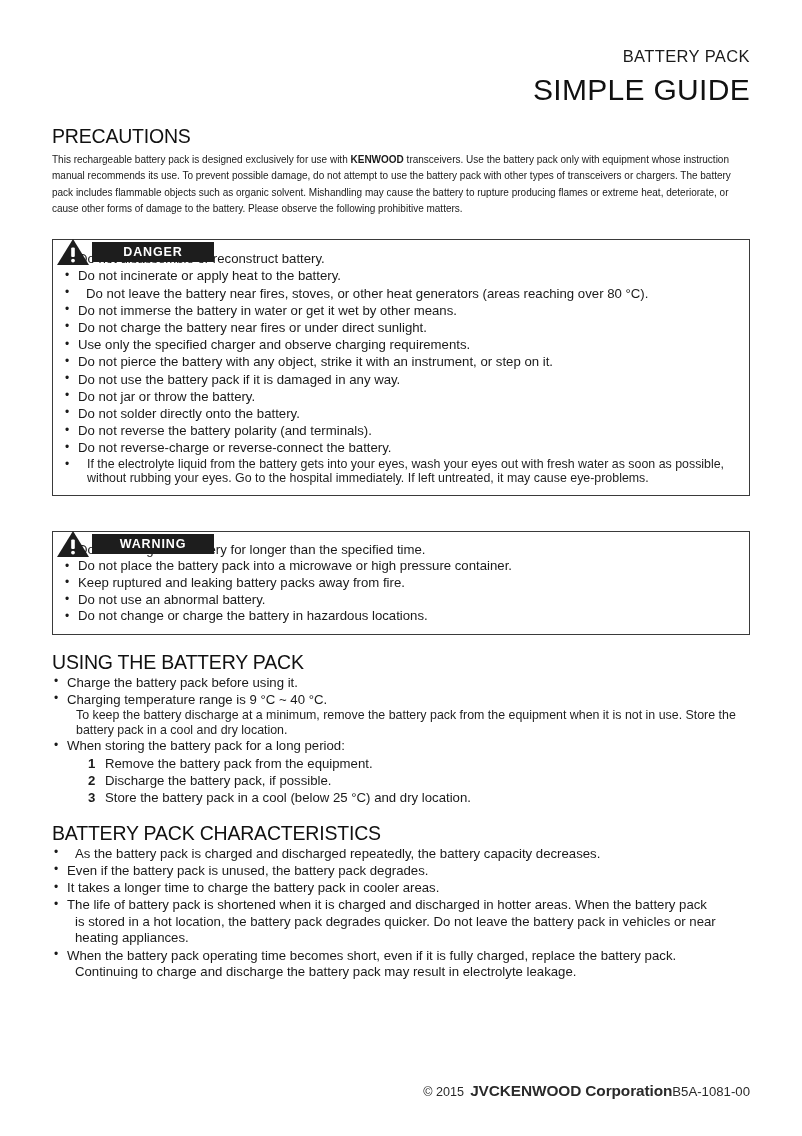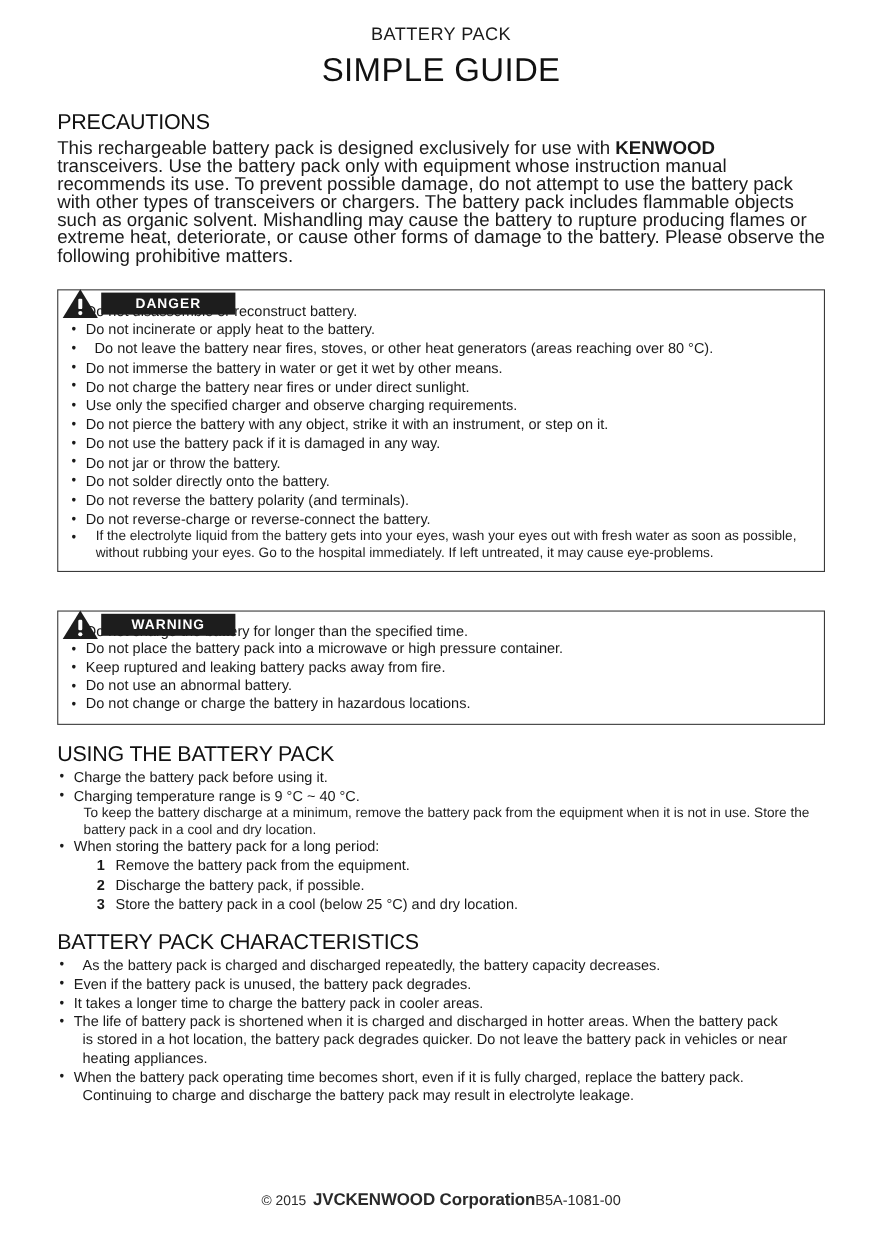--- a/index.html
+++ b/index.html
@@ -19,21 +19,21 @@
   .page {
     position: absolute;
     left: 0; top: 0;
     width: 802px;
     height: 1136px;
     box-sizing: border-box;
     padding: 0 52px;
   }
 
   
-  .title-block { padding-top: 22px; text-align: center; }
+  .title-block { padding-top: 47px; text-align: right; }
   .doc-subtitle {
     font-size: 16.5px;
     letter-spacing: 0.4px;
     line-height: 1.15;
     color: #1a1a1a;
   }
   .doc-title {
     font-size: 30px;
     letter-spacing: 0.3px;
     margin-top: 7px;
@@ -47,21 +47,21 @@
     letter-spacing: -0.2px;
     color: #111;
     margin: 0;
   }
   #precautions-heading { margin-top: 18px; }
   #using-heading { margin-top: 16px; }
   #characteristics-heading { margin-top: 15px; }
 
   
   .intro-para {
-    font-size: 17px;
+    font-size: 10px;
     line-height: 16.3px;
     margin-top: 4px;
     color: #1a1a1a;
   }
   .intro-para .b { font-weight: bold; }
 
   
   .alert-wrap { position: relative; margin-top: 22px; }
   #warning-wrap { margin-top: 35px; }
 
@@ -162,21 +162,21 @@
     font-weight: bold;
   }
 
   
   .footer {
     position: absolute;
     left: 52px;
     right: 52px;
     bottom: 36px;
     display: flex;
-    justify-content: center;
+    justify-content: flex-end;
     align-items: baseline;
     color: #2a2a2a;
   }
   .copyright { font-size: 12.6px; }
   .brand {
     font-size: 15.4px;
     font-weight: bold;
     letter-spacing: -0.1px;
     margin-left: 6px;
   }

